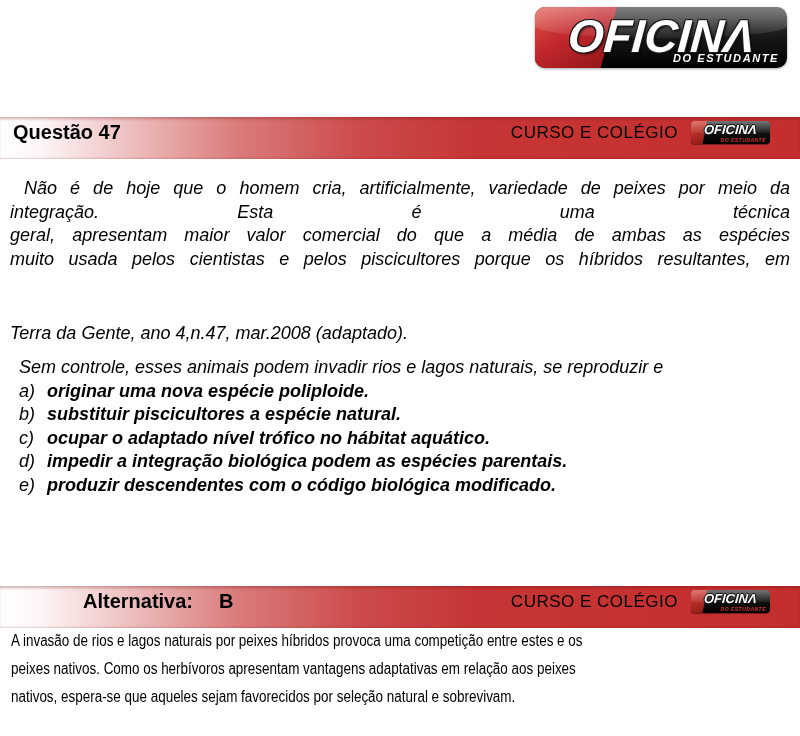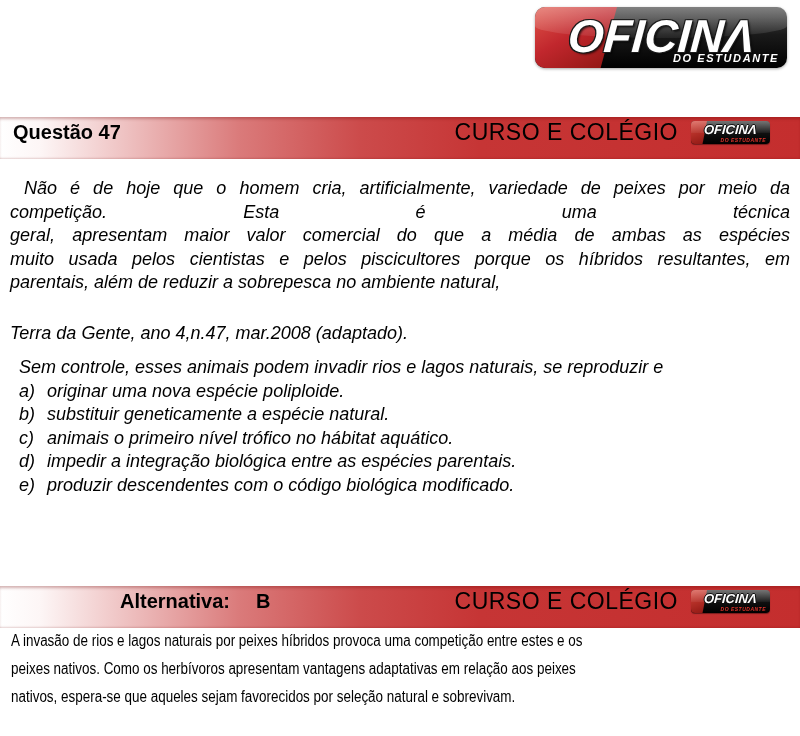--- a/index.html
+++ b/index.html
@@ -42,25 +42,25 @@
     position:absolute; left:0; width:800px; height:42px;
     background:linear-gradient(90deg,#ffffff 0%,#fdf6f6 5%,#eec0c0 16%,#da7a7a 30%,#cc4b4b 45%,#c63535 60%,#c42e2e 100%);
     box-shadow:inset 0 3px 3px -1px rgba(110,0,0,0.30), inset 0 -2px 2px -1px rgba(110,0,0,0.18);
   }
   .bar-question { top:117px; }
   .bar-answer   { top:586px; }
   .bar-title {
     position:absolute; left:13px; top:0; line-height:31px;
     font-size:20px; font-weight:bold; white-space:nowrap;
   }
-  .bar-answer .bar-title { left:83px;margin-left:37px; }
+  .bar-answer .bar-title { left:83px; }
   .bar-title .answer-value { margin-left:26px; }
   .bar-right {
     position:absolute; right:122px; top:0; line-height:31px;
-    font-size:23px; letter-spacing:0.5px; white-space:nowrap;
+    font-size:17px; letter-spacing:0.5px; white-space:nowrap;
   }
 
   
   .logo-small {
     position:absolute; left:691px; top:4px; width:79px; height:23px;
     background:linear-gradient(to bottom,#3f3f3f 0%,#111 50%,#000 100%);
     border-radius:4px; overflow:hidden; box-shadow:0 1px 1px rgba(0,0,0,0.4);
   }
   .logo-small .red-wedge {
     position:absolute; left:0; top:0; width:16px; height:100%;
@@ -96,21 +96,21 @@
     position:absolute; left:10px; top:322px; width:780px;
     font-style:italic; font-size:18px; line-height:23.5px;
   }
 
   .q-stem-block {
     position:absolute; left:19px; top:356px; width:780px;
     font-style:italic; font-size:18px; line-height:23.5px;
   }
   .option-row { display:flex; }
   .option-letter { width:28px; flex:0 0 28px; }
-  .option-text { flex:1; }
+  .option-text { flex:1;font-weight:bold; }
 
   
   .answer-text {
     position:absolute; left:11px; top:627px; width:789px;
     font-size:16px; line-height:28px;
   }
   .answer-text .aline {
     white-space:nowrap; transform:scaleX(0.84); transform-origin:left center;
   }
 </style>
@@ -132,45 +132,44 @@
     <div class="logo-small">
       <div class="red-wedge"></div>
       <div class="gloss"></div>
       <div class="brand">OFICINΛ</div>
       <div class="tagline">DO ESTUDANTE</div>
     </div>
   </div>
 
   <div class="q-paragraph">
     <div class="jline first">Não é de hoje que o homem cria, artificialmente, variedade de peixes por meio da</div>
-    <div class="jline">competição. Esta é uma técnica</div>
+    <div class="jline">integração. Esta é uma técnica</div>
     <div class="jline">geral, apresentam maior valor comercial do que a média de ambas as espécies</div>
     <div class="jline">muito usada pelos cientistas e pelos piscicultores porque os híbridos resultantes, em</div>
-    <div class="lline">parentais, além de reduzir a sobrepesca no ambiente natural,</div>
   </div>
 
   <div class="q-citation">Terra da Gente, ano 4,n.47, mar.2008 (adaptado).</div>
 
   <div class="q-stem-block">
     <div class="stem">Sem controle, esses animais podem invadir rios e lagos naturais, se reproduzir e</div>
     <div class="option-row">
       <span class="option-letter">a)</span>
       <span class="option-text">originar uma nova espécie poliploide.</span>
     </div>
     <div class="option-row">
       <span class="option-letter">b)</span>
-      <span class="option-text">substituir geneticamente a espécie natural.</span>
+      <span class="option-text">substituir piscicultores a espécie natural.</span>
     </div>
     <div class="option-row">
       <span class="option-letter">c)</span>
-      <span class="option-text">animais o primeiro nível trófico no hábitat aquático.</span>
+      <span class="option-text">ocupar o adaptado nível trófico no hábitat aquático.</span>
     </div>
     <div class="option-row">
       <span class="option-letter">d)</span>
-      <span class="option-text">impedir a integração biológica entre as espécies parentais.</span>
+      <span class="option-text">impedir a integração biológica podem as espécies parentais.</span>
     </div>
     <div class="option-row">
       <span class="option-letter">e)</span>
       <span class="option-text">produzir descendentes com o código biológica modificado.</span>
     </div>
   </div>
 
   <div class="bar bar-answer">
     <div class="bar-title">
       <span>Alternativa:</span><span class="answer-value">B</span>

